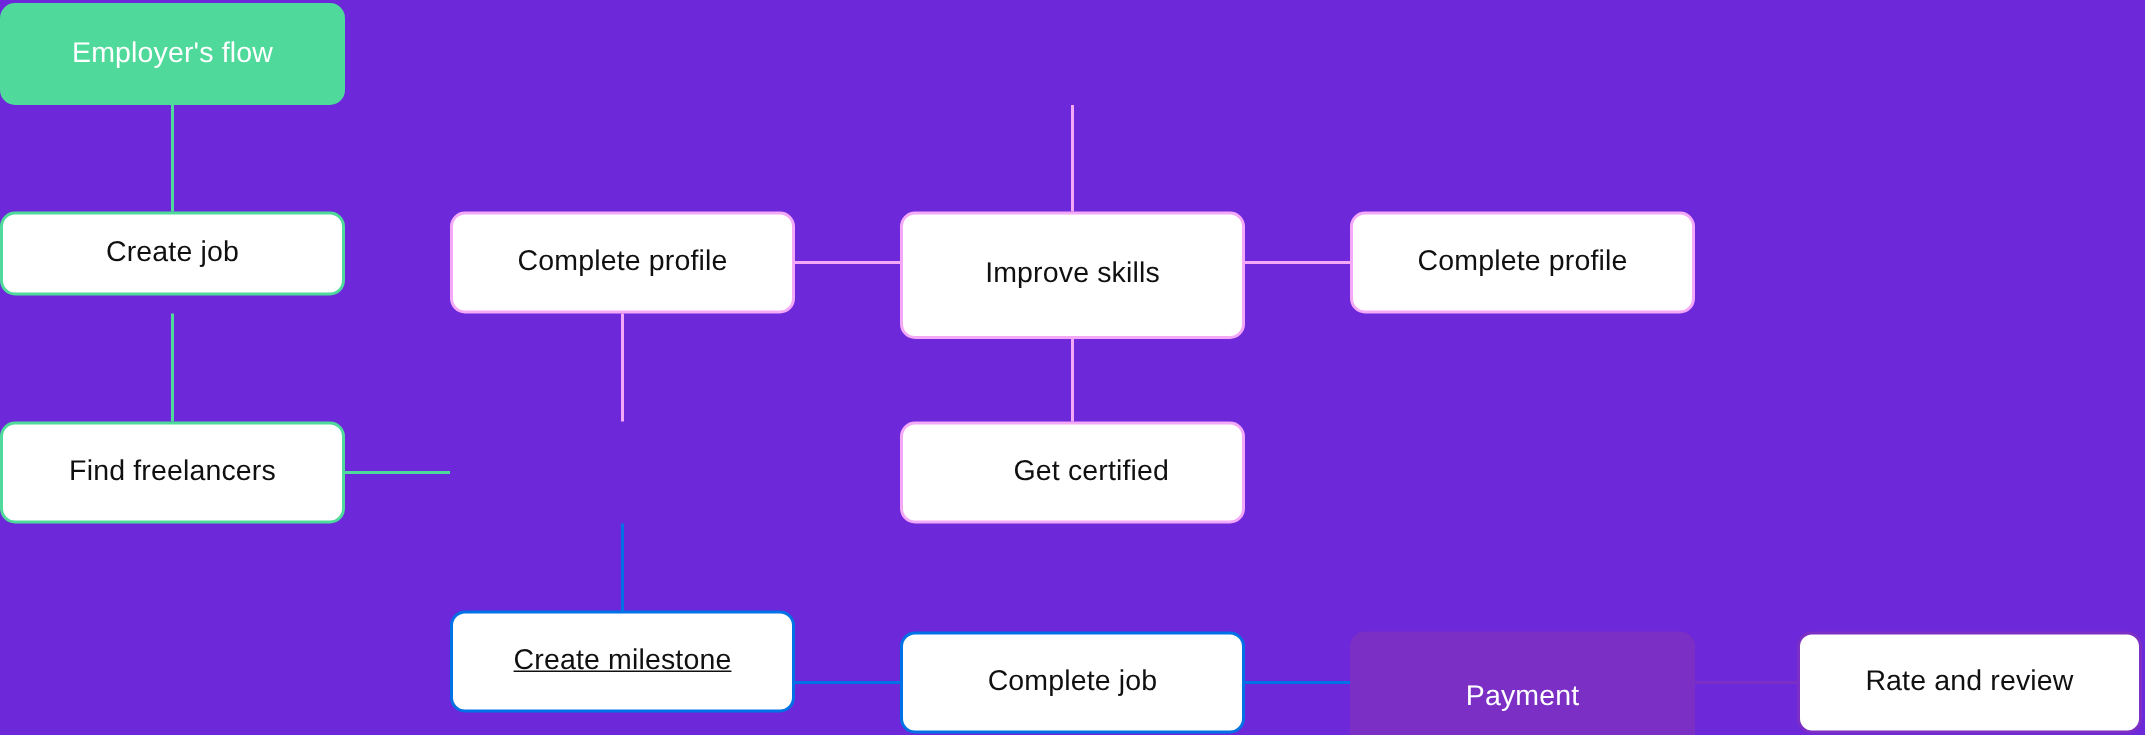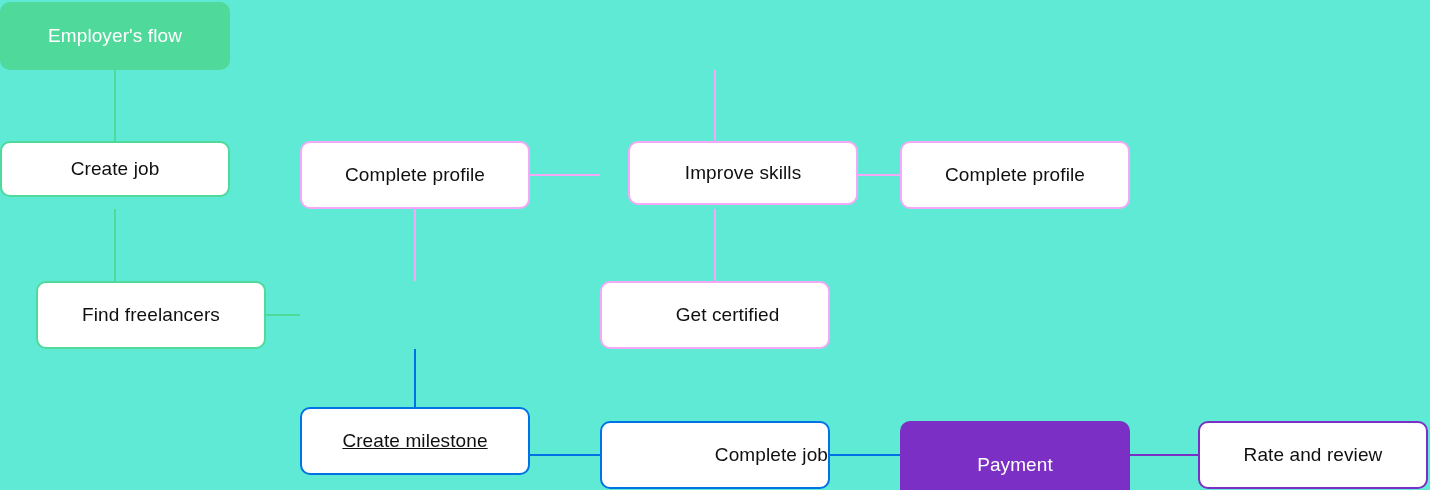--- a/index.html
+++ b/index.html
@@ -39,21 +39,21 @@
     border: none;
   }
   .node-label {
     display: block;
     pointer-events: none;
   }
 </style>
 </head>
 <body>
 
-<div id="canvas" style="background: #5eead4;">
+<div id="canvas" style="background: #6d28d9;">
     <div class="edge" style="left: 114px; top: 70px; width: 2px; height: 71px; background: rgb(79, 217, 154);"></div>
     <div class="edge" style="left: 114px; top: 209px; width: 2px; height: 72px; background: rgb(79, 217, 154);"></div>
     <div class="edge" style="left: 230px; top: 314px; width: 70px; height: 2px; background: rgb(79, 217, 154);"></div>
     <div class="edge" style="left: 714px; top: 70px; width: 2px; height: 71px; background: rgb(244, 168, 248);"></div>
     <div class="edge" style="left: 530px; top: 174px; width: 70px; height: 2px; background: rgb(244, 168, 248);"></div>
     <div class="edge" style="left: 830px; top: 174px; width: 70px; height: 2px; background: rgb(244, 168, 248);"></div>
     <div class="edge" style="left: 714px; top: 209px; width: 2px; height: 72px; background: rgb(244, 168, 248);"></div>
     <div class="edge" style="left: 414px; top: 209px; width: 2px; height: 72px; background: rgb(244, 168, 248);"></div>
     <div class="edge" style="left: 414px; top: 349px; width: 2px; height: 72px; background: rgb(0, 114, 229);"></div>
     <div class="edge" style="left: 530px; top: 454px; width: 70px; height: 2px; background: rgb(0, 114, 229);"></div>
@@ -61,36 +61,36 @@
     <div class="edge" style="left: 1130px; top: 454px; width: 68px; height: 2px; background: rgb(123, 47, 196);"></div>
     <div class="node filled" style="left: 0px; top: 2px; width: 230px; height: 68px; background: rgb(79, 217, 154); color: rgb(255, 255, 255);">
       <span class="node-label">Employer's flow</span>
     </div>
     <div class="node" style="left: 0px; top: 141px; width: 230px; height: 56px; background: rgb(255, 255, 255); color: rgb(16, 16, 16); border-color: rgb(79, 217, 154);">
       <span class="node-label">Create job</span>
     </div>
     <div class="node" style="left: 300px; top: 141px; width: 230px; height: 68px; background: rgb(255, 255, 255); color: rgb(16, 16, 16); border-color: rgb(244, 168, 248);">
       <span class="node-label">Complete profile</span>
     </div>
-    <div class="node" style="left: 628px; top: 141px; width: 230px; height: 64px; background: rgb(255, 255, 255); color: rgb(16, 16, 16); border-color: rgb(244, 168, 248);">
+    <div class="node" style="left: 600px; top: 141px; width: 230px; height: 85px; background: rgb(255, 255, 255); color: rgb(16, 16, 16); border-color: rgb(244, 168, 248);">
       <span class="node-label">Improve skills</span>
     </div>
     <div class="node" style="left: 900px; top: 141px; width: 230px; height: 68px; background: rgb(255, 255, 255); color: rgb(16, 16, 16); border-color: rgb(244, 168, 248);">
       <span class="node-label">Complete profile</span>
     </div>
-    <div class="node" style="left: 0px; top: 281px; width: 230px; height: 68px; background: rgb(255, 255, 255); color: rgb(16, 16, 16); border-color: rgb(79, 217, 154); margin-left: 36px;">
+    <div class="node" style="left: 0px; top: 281px; width: 230px; height: 68px; background: rgb(255, 255, 255); color: rgb(16, 16, 16); border-color: rgb(79, 217, 154);">
       <span class="node-label">Find freelancers</span>
     </div>
     <div class="node" style="left: 600px; top: 281px; width: 230px; height: 68px; background: rgb(255, 255, 255); color: rgb(16, 16, 16); border-color: rgb(244, 168, 248); padding-left: 25px;">
       <span class="node-label">Get certified</span>
     </div>
     <div class="node" style="left: 300px; top: 407px; width: 230px; height: 68px; background: rgb(255, 255, 255); color: rgb(16, 16, 16); border-color: rgb(0, 114, 229); text-decoration: underline;">
       <span class="node-label">Create milestone</span>
     </div>
-    <div class="node" style="left: 600px; top: 421px; width: 230px; height: 68px; background: rgb(255, 255, 255); color: rgb(16, 16, 16); border-color: rgb(0, 114, 229); justify-content: flex-end;">
+    <div class="node" style="left: 600px; top: 421px; width: 230px; height: 68px; background: rgb(255, 255, 255); color: rgb(16, 16, 16); border-color: rgb(0, 114, 229);">
       <span class="node-label">Complete job</span>
     </div>
     <div class="node filled" style="left: 900px; top: 421px; width: 230px; height: 88px; background: rgb(123, 47, 196); color: rgb(255, 255, 255);">
       <span class="node-label">Payment</span>
     </div>
     <div class="node" style="left: 1198px; top: 421px; width: 230px; height: 68px; background: rgb(255, 255, 255); color: rgb(16, 16, 16); border-color: rgb(123, 47, 196); justify-content: center;">
       <span class="node-label">Rate and review</span>
     </div>
   </div>
 

